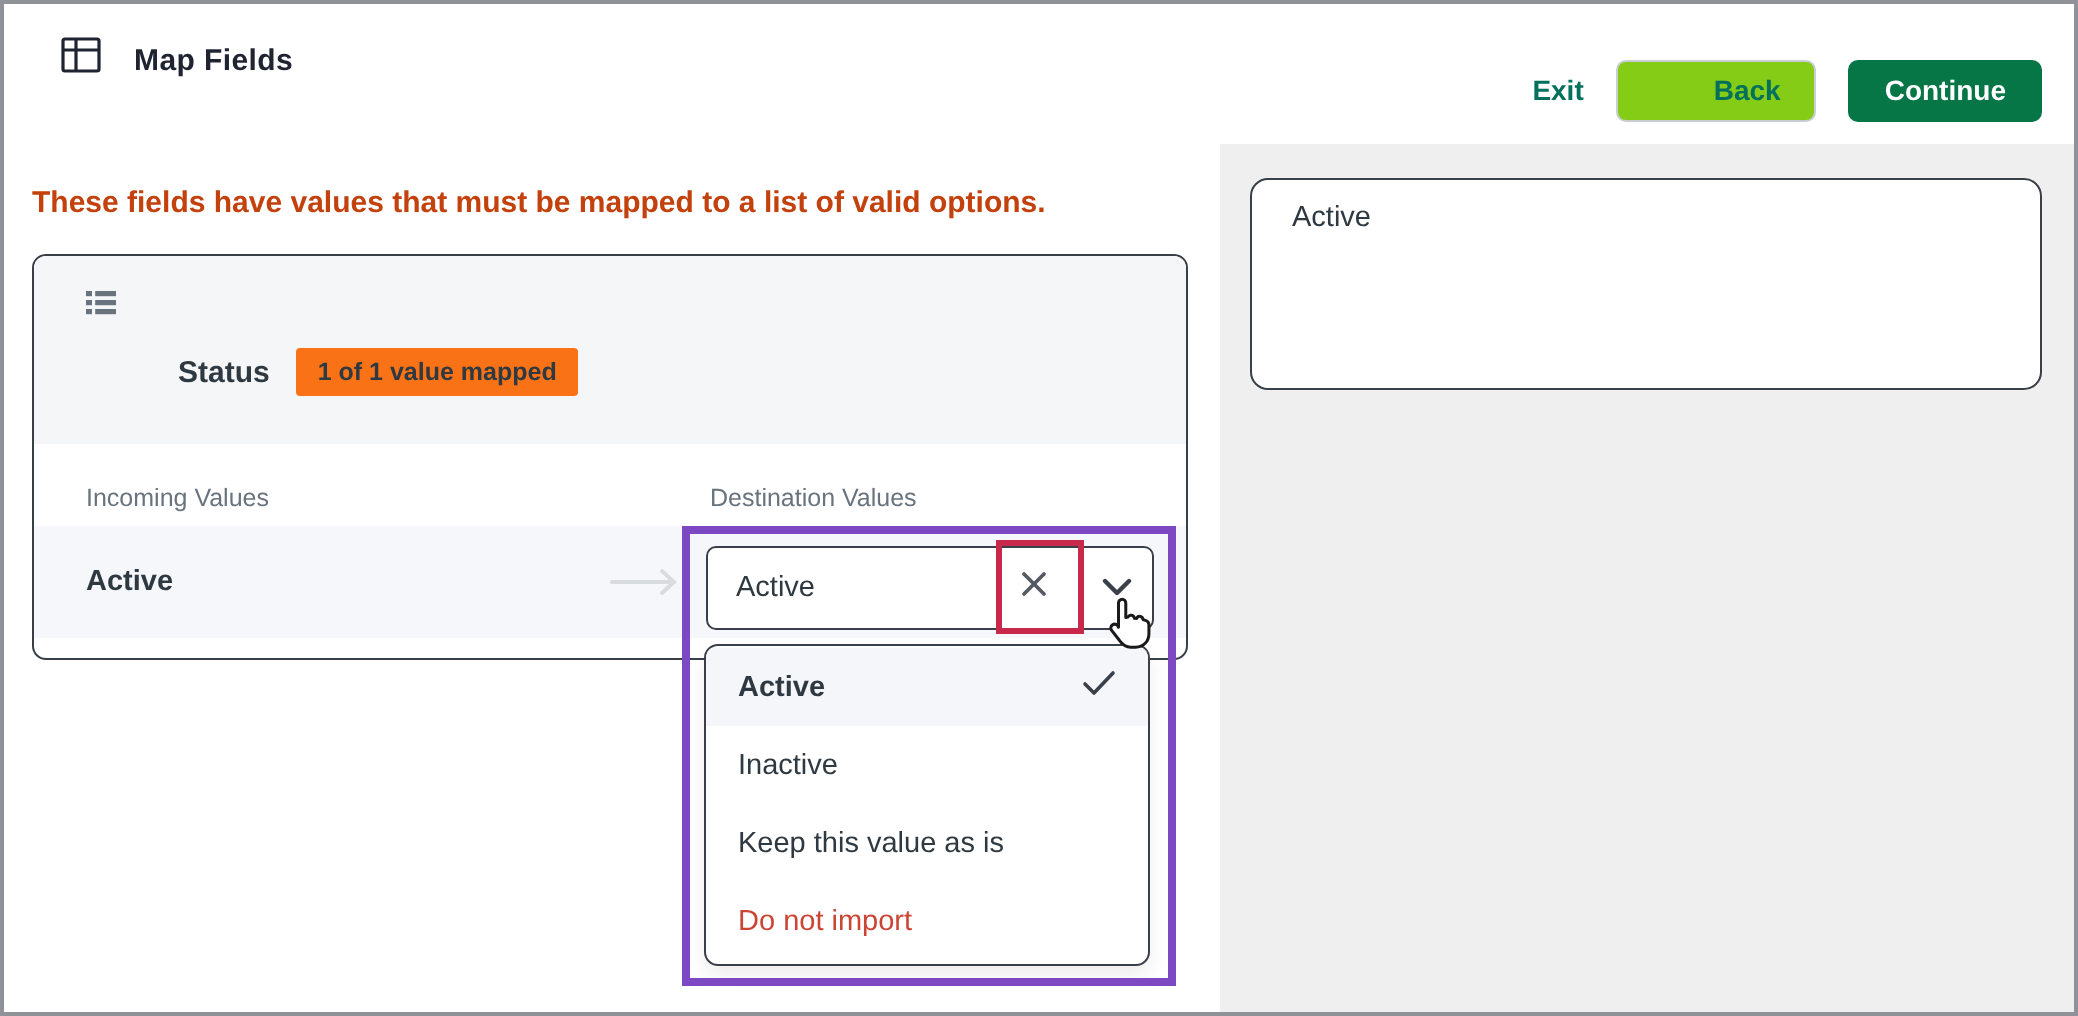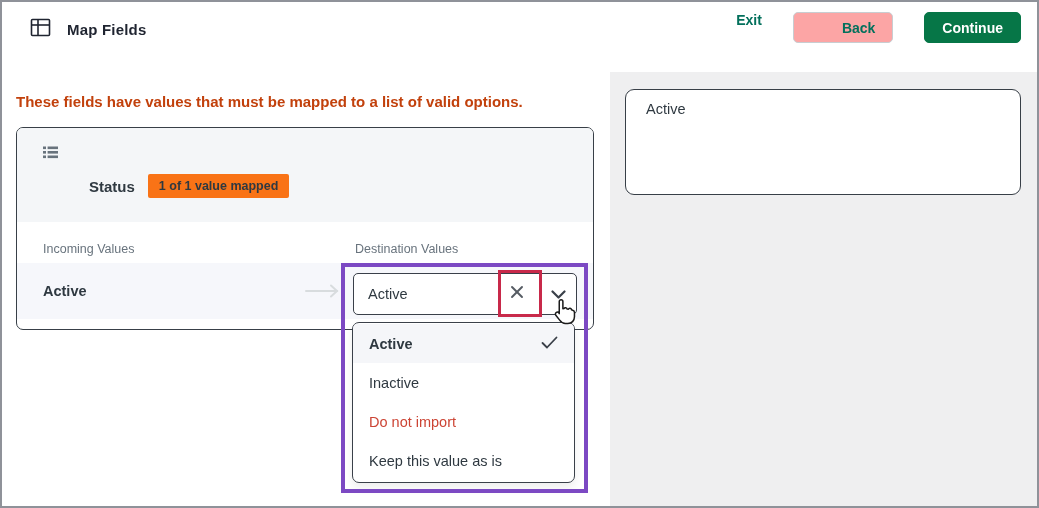--- a/index.html
+++ b/index.html
@@ -9,25 +9,25 @@
     position: relative;
     width: 1039px; height: 508px;
     border: 2px solid #8f9299;
     background: #fff;
     overflow: hidden;
   }
   
   .header { position:absolute; left:0; top:0; right:0; height:72px; background:#fff; }
   .header-left { position:absolute; left:28px; top:15px; display:flex; align-items:center; gap:16px; }
   .app-title { font-size:15px; font-weight:700; color:#1f2430; letter-spacing:.2px; }
-  .header-actions { position:absolute; right:16px; top:10px; display:flex; gap:31px; height:30px; }
+  .header-actions { position:absolute; right:16px; top:28px; display:flex; align-items:center; gap:16px; height:30px; }
   .link-btn { color:#03705c; font-weight:700; font-size:14px; cursor:pointer; }
   .btn { height:31px; padding:0 17px; border-radius:5px; font-size:14px; font-weight:700;
          display:flex; align-items:center; cursor:pointer; }
-  .btn-back { background:#fca5a5; border:1px solid #c8cdd1; color:#03705c;padding-left:48px; }
+  .btn-back { background:#84cc16; border:1px solid #c8cdd1; color:#03705c;padding-left:48px; }
   .btn-continue { background:#067647; border:1px solid #067647; color:#fff; }
 
   
   .preview-panel { position:absolute; left:608px; top:70px; right:0; bottom:0; background:#efeff0; }
   .preview-card { position:absolute; left:15px; top:17px; width:396px; height:106px;
                   background:#fff; border:1.5px solid #383f47; border-radius:9px; }
   .preview-title { margin:23px 20px 0; padding-bottom:13px; font-size:14.5px; font-weight:700;
                    color:#1c2430; border-bottom:1.5px solid #2f3941; }
   .preview-value { margin:11px 20px 0; font-size:14.5px; color:#2f3941; }
 
@@ -153,25 +153,25 @@
       <span class="spacer"></span>
       <span>
         <svg width="17" height="13" viewBox="0 0 17 13" fill="none" stroke="#3a4049" stroke-width="1.8" stroke-linecap="round" stroke-linejoin="round">
           <polyline points="1.5,7 6,11.5 15.5,1.5"></polyline>
         </svg>
       </span>
     </div>
     <div class="option">
       <span>Inactive</span>
     </div>
+    <div class="option">
+      <span>Keep this value as is</span>
+    </div>
     <div class="option danger">
       <span>Do not import</span>
-    </div>
-    <div class="option">
-      <span>Keep this value as is</span>
     </div>
   </div>
 
   <div class="purple-box"></div>
   <div class="red-box"></div>
 
   <span class="cursor-hand">
     <svg width="26" height="30" viewBox="0 0 24 28" fill="#ffffff" stroke="#1a1a1a" stroke-width="1.4" stroke-linejoin="round">
       <path d="M8.5 15.5 V4.2 a1.7 1.7 0 0 1 3.4 0 V11 l1-.2 a1.6 1.6 0 0 1 3 .5 l1.1.1 a1.5 1.5 0 0 1 2.9.5 l1.2.4 c1 .3 1.6 1.1 1.6 2.1 v4.1 c0 3.6-2.6 6.3-6.2 6.3 h-2.3 c-2.4 0-3.9-1.3-5.3-3.2 l-3.6-4.6 c-.6-.8-.5-1.9.3-2.5.8-.6 1.8-.5 2.5.2 z"></path>
     </svg>

